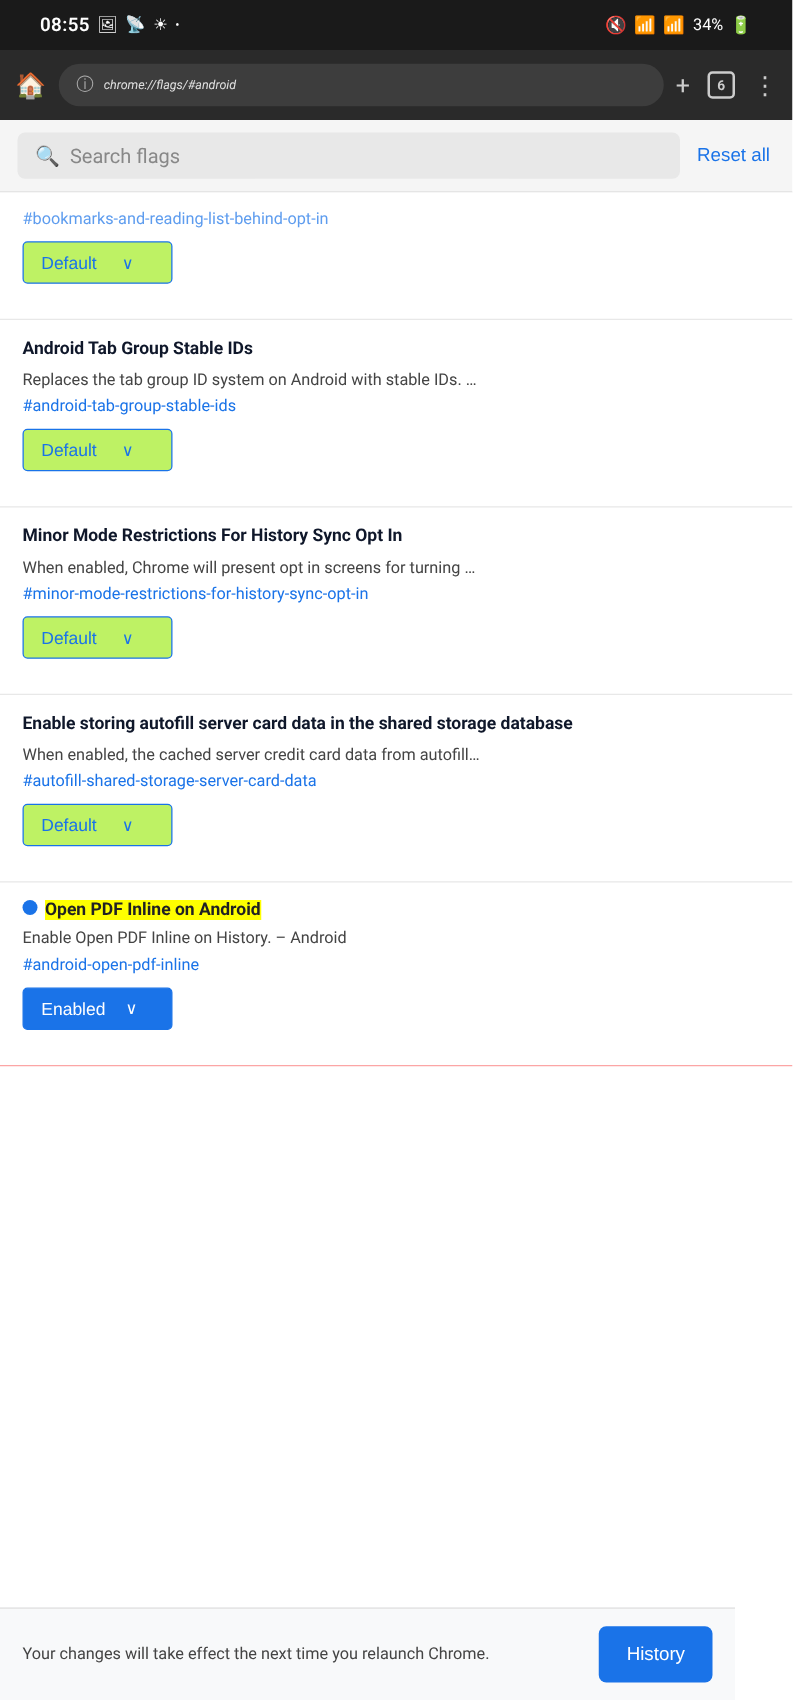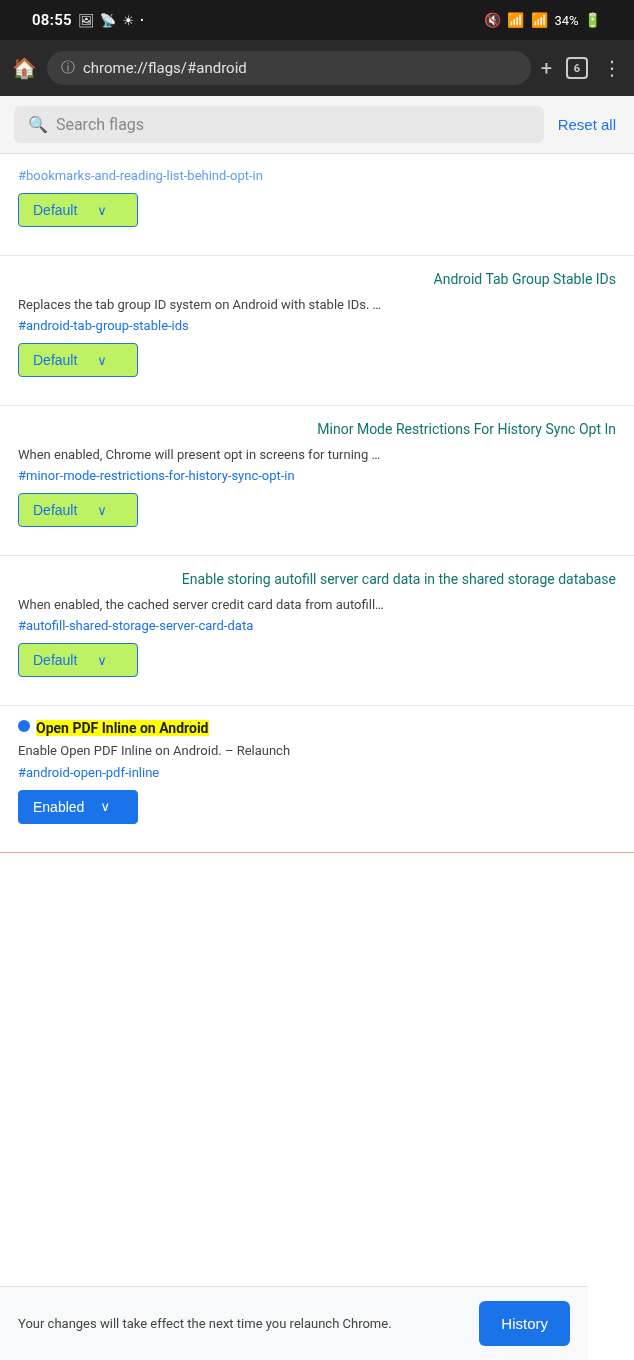--- a/index.html
+++ b/index.html
@@ -60,22 +60,23 @@
       display: flex;
       align-items: center;
       gap: 8px;
     }
     .url-pill .info-icon {
       color: #aaa;
       font-size: 14px;
     }
     .url-text {
       color: #e0e0e0;
-      font-size: 15px;
+      font-size: 10px;
       flex: 1;
+      font-style: italic;
     }
     .addr-actions {
       display: flex;
       align-items: center;
       gap: 14px;
     }
     .plus-icon, .tabs-icon, .more-icon {
       color: #ccc;
       font-size: 20px;
     }
@@ -131,25 +132,24 @@
       padding: 0;
     }
 
     
     .flag-section {
       border-bottom: 1px solid #e8e8e8;
       padding: 14px 18px 28px;
     }
     .flag-title {
       font-size: 14px;
-      font-weight: 400;
-      color: #0f766e;
+      font-weight: 700;
+      color: #0f172a;
       margin-bottom: 5px;
       line-height: 1.4;
-      text-align: right;
     }
     .flag-desc {
       font-size: 13px;
       color: #444;
       margin-bottom: 4px;
       line-height: 1.5;
     }
     .flag-link {
       color: #1a73e8;
       font-size: 13px;
@@ -327,21 +327,21 @@
       <span>Default</span>
       <span class="dropdown-arrow">∨</span>
     </button>
   </div>
 
   <div class="flag-section" id="flag-open-pdf" style="border-bottom: 1px solid #fca5a5;">
     <div class="flag-title-row">
       <span class="flag-dot"></span>
       <span class="flag-title-highlighted">Open PDF Inline on Android</span>
     </div>
-    <div class="flag-desc">Enable Open PDF Inline on Android. – Relaunch</div>
+    <div class="flag-desc">Enable Open PDF Inline on History. – Android</div>
     <a class="flag-link">#android-open-pdf-inline</a>
     <button class="dropdown-btn enabled">
       <span>Enabled</span>
       <span class="dropdown-arrow">∨</span>
     </button>
   </div>
 
   <div style="height: 30px;"></div>
 
 </div>

